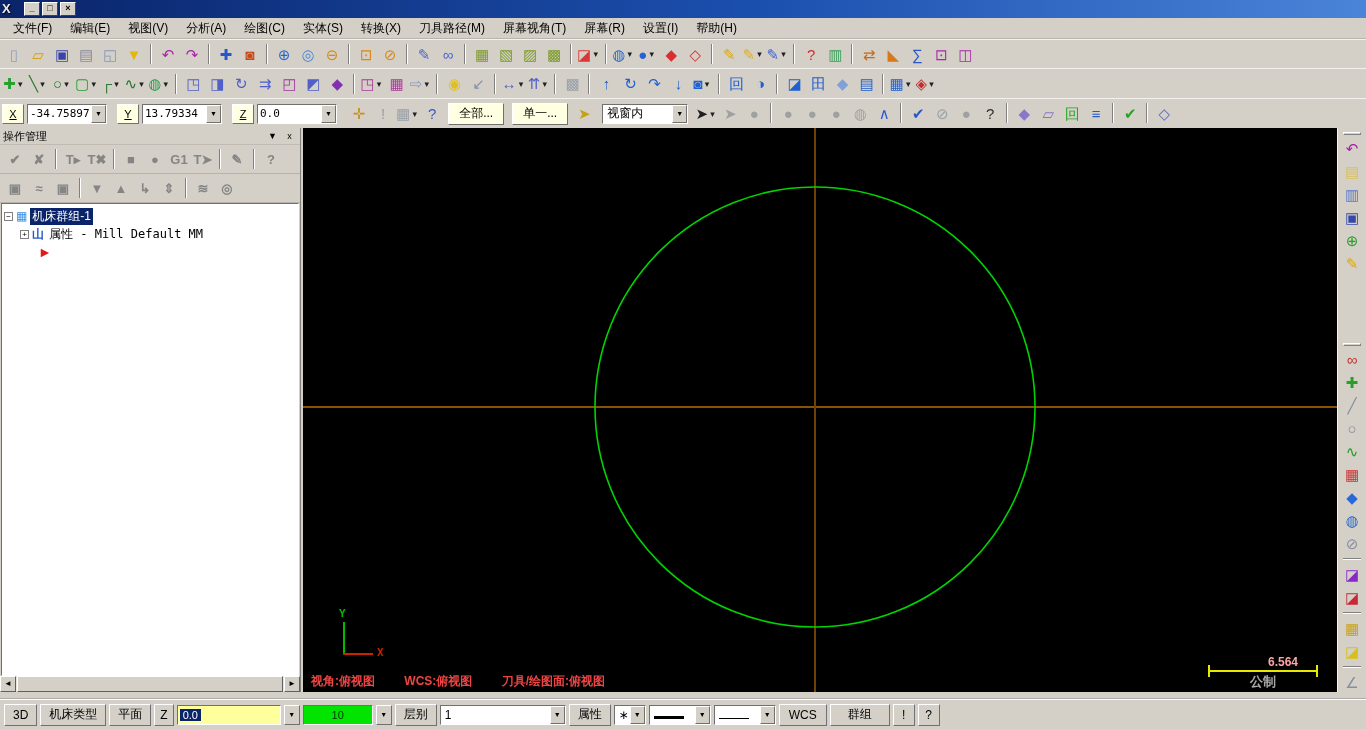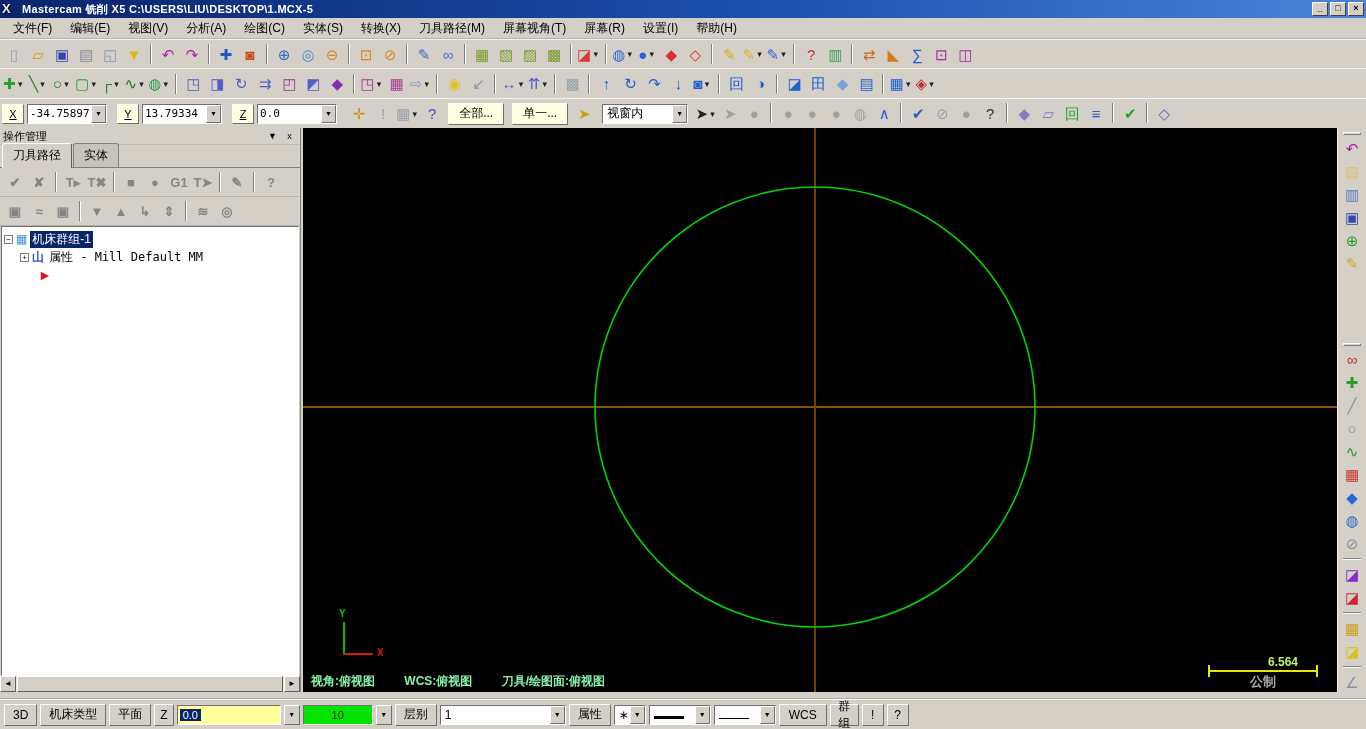--- a/index.html
+++ b/index.html
@@ -66,21 +66,21 @@
     font-size:8px;text-align:center;line-height:14px;flex:none}
   .sthumb{flex:1;background:#d4d0c8;border:1px solid;border-color:#fff #606060 #606060 #fff;margin:0 1px}
   .splitter{width:3px;background:#d4d0c8;border-left:1px solid #808080;flex:none}
   
   .canvas{flex:1;position:relative;overflow:hidden}
   .geom{position:absolute;left:0;top:0;width:100%;height:100%}
   .gnomon-y{position:absolute;left:40px;top:494px;width:2px;height:33px}
   .gnomon-x{position:absolute;left:40px;top:525px;width:30px;height:2px}
   .gl{position:absolute;font-size:11px;font-weight:bold;font-family:"DejaVu Sans Mono",monospace}
   .gl-y{left:36px;top:479px}.gl-x{left:74px;top:518px}
-  .cv-status{position:absolute;left:8px;top:545px;font-weight:bold;font-size:12px;color:#86efac;white-space:nowrap}
+  .cv-status{position:absolute;left:8px;top:545px;font-weight:bold;font-size:12px;color:#ef4444;white-space:nowrap}
   .cv-status span{margin-right:26px}
   .scalebox{position:absolute;left:905px;top:527px;width:110px}
   .scale-val{text-align:right;padding-right:20px;font-size:12px;font-weight:bold;height:15px}
   .scale-line{position:relative;height:2px;background:currentColor}
   .scale-line::before,.scale-line::after{content:"";position:absolute;top:-5px;width:2px;height:12px;background:currentColor}
   .scale-line::before{left:0}.scale-line::after{right:0}
   .scale-unit{text-align:center;color:#a8a8a8;font-weight:bold;font-size:13px;margin-top:1px}
   
   .right-toolbar{width:29px;flex:none;background:#d4d0c8;border-left:1px solid #f4f2ee;
     display:flex;flex-direction:column;align-items:center;padding-top:2px}
@@ -106,21 +106,20 @@
     display:flex;align-items:center;padding-left:4px;flex:none}
   .lvl-field .g{flex:1}
   .linethick{display:inline-block;width:30px;height:3px;background:#000}
   .linethin{display:inline-block;width:30px;height:1px;background:#000}
 </style>
 </head>
 <body>
 
 <div class="titlebar">
   <span class="logo">X</span>
-  <span class="title-text">Mastercam 铣削 X5  C:\USERS\LIU\DESKTOP\1.MCX-5</span>
   <span style="display:flex">
 
   <span class="wbtn"><i class="g">_</i></span>
       <span class="wbtn"><i class="g">□</i></span>
       <span class="wbtn"><i class="g">×</i></span>
     </span>
 </div>
 
 <div class="menubar">
 
@@ -513,25 +512,20 @@
 </div>
 
 <div class="main">
 
   <div class="left-panel">
     <div class="lp-header">
       <span class="t">操作管理</span>
       <span class="lp-hbtn">▼</span>
       <span class="lp-hbtn">x</span>
     </div>
-    <div class="lp-tabs">
-
-    <span class="tab active">刀具路径</span>
-        <span class="tab">实体</span>
-      </div>
     <div class="lp-icons">
 
     <span class="tbi">
           <i class="g">✔</i>
         </span>
         <span class="tbi">
           <i class="g">✘</i>
         </span>
         <span class="tbsep"></span>
         <span class="tbi">
@@ -627,21 +621,21 @@
     <div class="gnomon-y" id="axY" style="background: rgb(0, 187, 0);"></div>
     <div class="gnomon-x" id="axX" style="background: rgb(204, 34, 0);"></div>
     <span class="gl gl-y" id="axYl" style="color: rgb(0, 187, 0);">Y</span>
     <span class="gl gl-x" id="axXl" style="color: rgb(204, 34, 0);">X</span>
     <div class="cv-status">
       <span>视角:俯视图</span>
       <span>WCS:俯视图</span>
       <span>刀具/绘图面:俯视图</span>
     </div>
     <div class="scalebox">
-      <div class="scale-val" id="scaleVal" style="color: #bef264;">6.564</div>
+      <div class="scale-val" id="scaleVal" style="color: #fca5a5;">6.564</div>
       <div class="scale-line" id="scaleLine" style="color: rgb(232, 232, 0);"></div>
       <div class="scale-unit">公制</div>
     </div>
   </div>
 
   <div class="right-toolbar">
 
   <span class="tbhandle"></span>
       <span class="tbi">
         <i class="g" style="color: rgb(160, 32, 160);">↶</i>
@@ -736,16 +730,16 @@
   </span>
   <span class="lvl-field" style="width:62px">
     <i class="g"><span class="linethick"></span></i>
     <span class="fdd"></span>
   </span>
   <span class="lvl-field" style="width:62px">
     <i class="g"><span class="linethin"></span></i>
     <span class="fdd"></span>
   </span>
   <button class="sb-btn" style="width:48px;justify-content:center">WCS</button>
-  <button class="sb-btn" style="width:29px;justify-content:center">群组</button>
+  <button class="sb-btn" style="width:60px;justify-content:center">群组</button>
   <button class="sb-btn" style="width:22px;justify-content:center;padding:0">!</button>
   <button class="sb-btn" style="width:22px;justify-content:center;padding:0">?</button>
 </div>
 
 </body></html>

